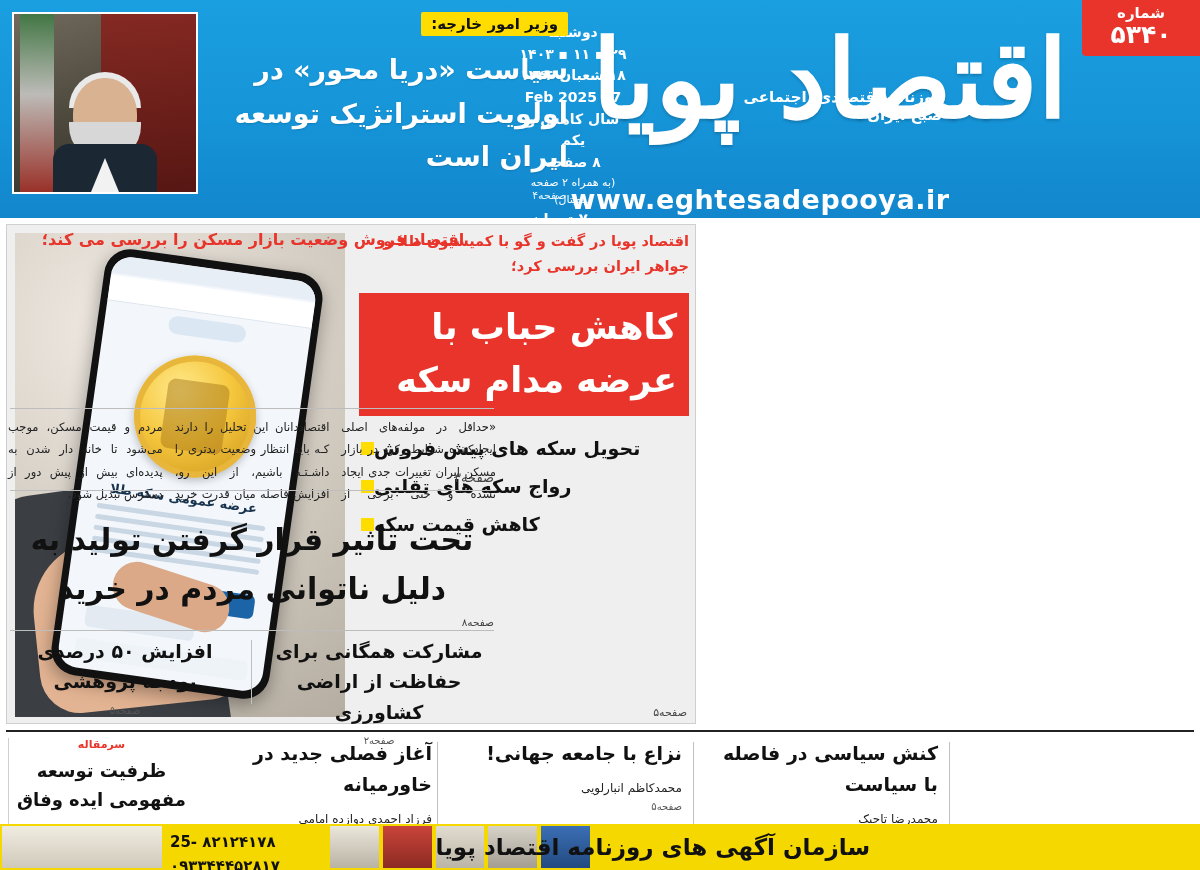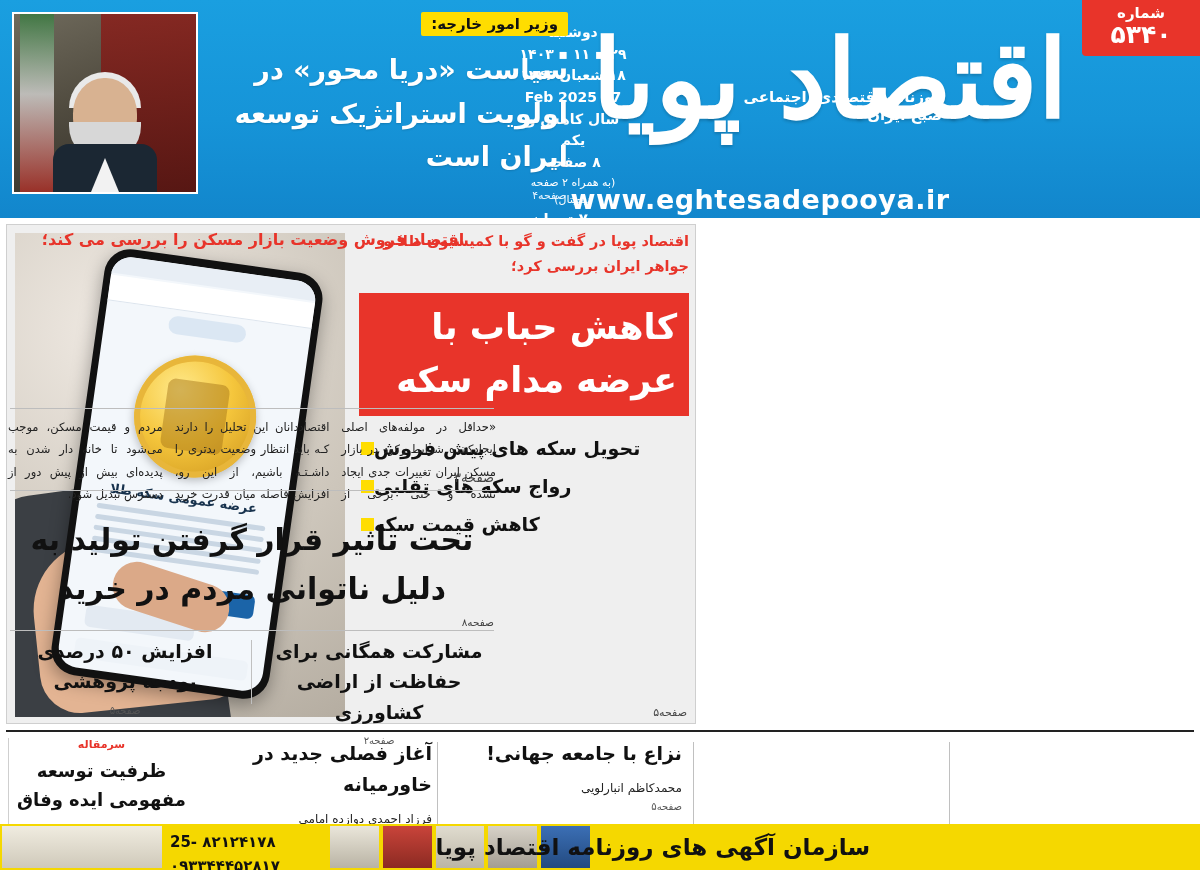--- a/index.html
+++ b/index.html
@@ -341,20 +341,25 @@
       <div class="editorial">
         <div class="ed-label">سرمقاله</div>
         <div class="ed-title">ظرفیت توسعه مفهومی ایده وفاق</div>
         <div class="ed-author">کیومرث اشتریان</div>
         <div class="ed-body">وفاقی که توسط رئیس محترم جمهور مطرح شد، اگر پخواهد عملیاتی شود و همراه با توسعه مفهومی و نهادی باشد، می‌تواند به یک سرمایه اجتماعی تبدیل شود...</div>
       </div>
 
       <div class="briefs">
         <div class="brief-div" style="right:244px;"></div>
 
+        <div class="brief" style="right:256px;">
+          <div class="bh">کنش سیاسی در فاصله با سیاست</div>
+          <div class="ba">محمدرضا تاجیک</div>
+          <div class="bref">صفحه۲</div>
+        </div>
         <div class="brief-div" style="right:500px;"></div>
 
         <div class="brief" style="right:512px;">
           <div class="bh">نزاع با جامعه جهانی!</div>
           <div class="ba">محمدکاظم انبارلویی</div>
           <div class="bref">صفحه۵</div>
         </div>
         <div class="brief-div" style="right:756px;"></div>
 
         <div class="brief" style="right:762px;">

